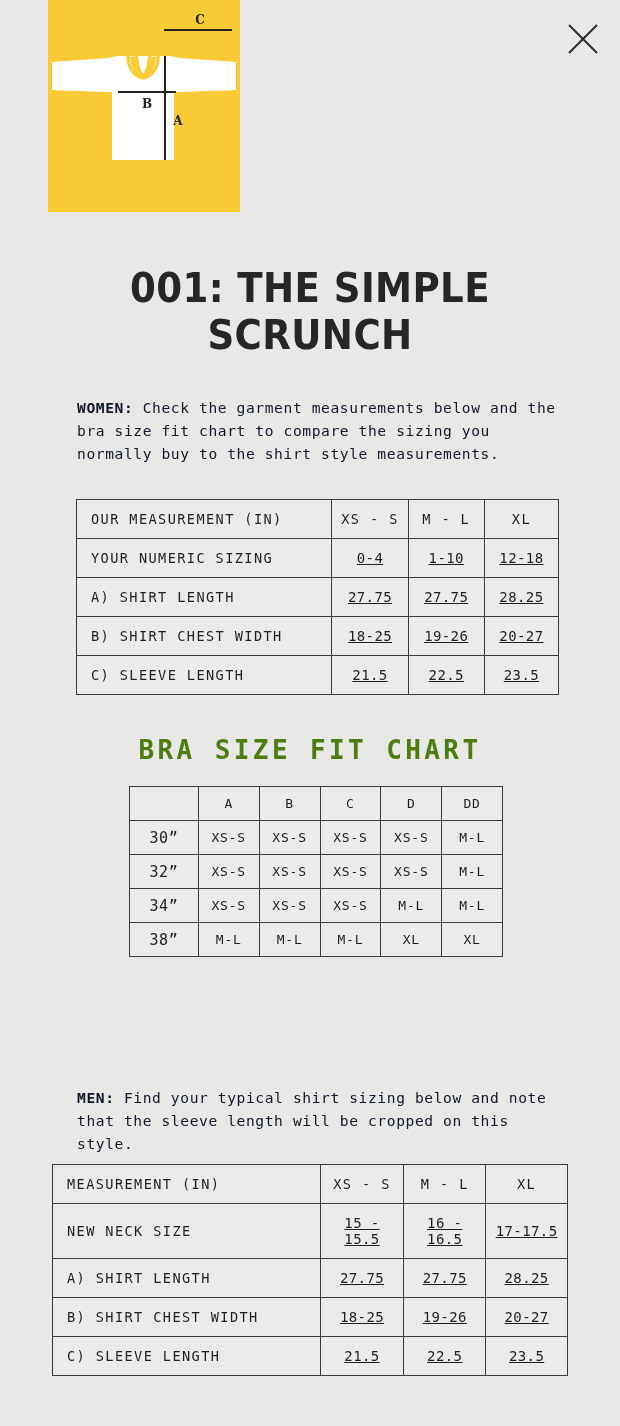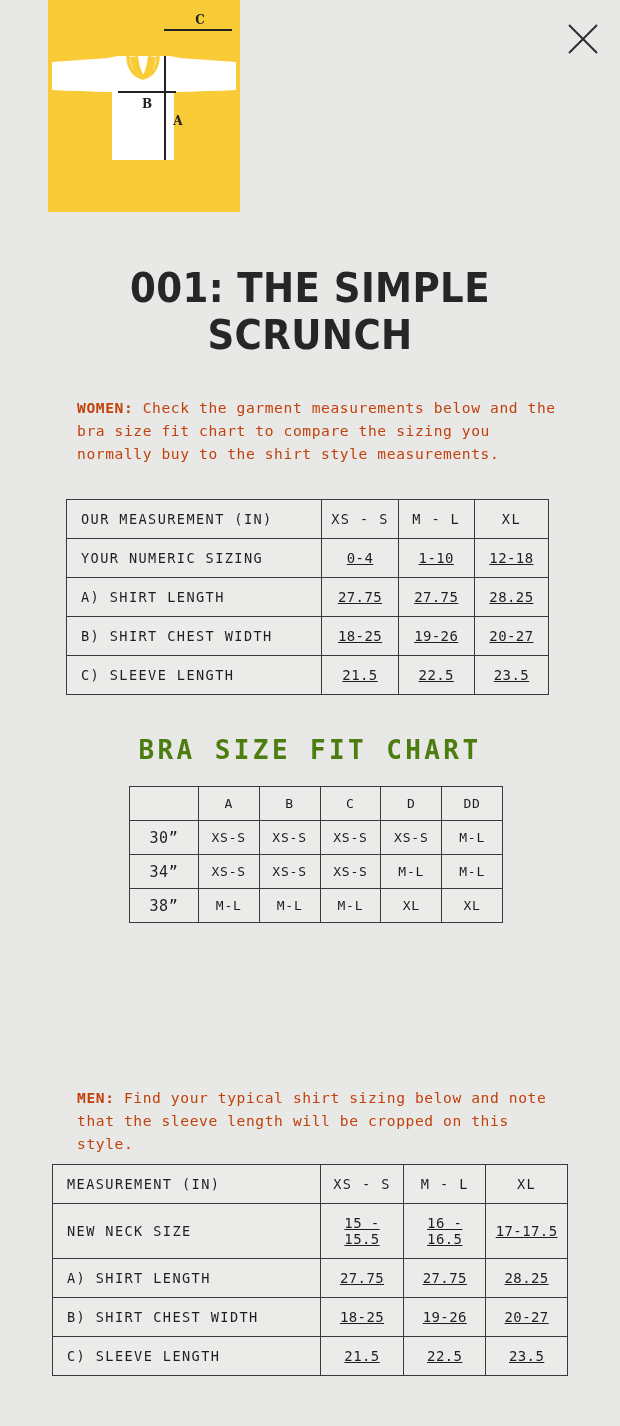--- a/index.html
+++ b/index.html
@@ -51,21 +51,21 @@
   }
 
   
   .para {
     position: absolute;
     left: 77px;
     width: 482px;
     font-size: 14.6px;
     line-height: 23px;
     letter-spacing: 0.6px;
-    color: #c2410c;
+    color: #0f172a;
   }
   .para b { font-weight: 700; }
   #women-note { top: 381px; }
   #men-note   { top: 1071px; }
 
   
   table {
     position: absolute;
     border-collapse: collapse;
     background: #ebebe9;
@@ -91,21 +91,21 @@
     padding: 11px 8px 11px 14px;
     white-space: nowrap;
   }
   .meas-table .val {
     font-size: 14px;
     letter-spacing: 0.4px;
     padding: 11px 4px;
     text-decoration: underline;
   }
 
-  #women-table { left: 66px; top: 499px; width: 483px; }
+  #women-table { left: 76px; top: 499px; width: 483px; }
   #women-table col.c0 { width: 248px; }
   #women-table col.c1 { width: 74px; }
   #women-table col.c2 { width: 74px; }
   #women-table col.c3 { width: 72px; }
 
   #men-table { left: 52px; top: 1164px; width: 516px; }
   #men-table col.c0 { width: 268px; }
   #men-table col.c1 { width: 84px; }
   #men-table col.c2 { width: 82px; }
   #men-table col.c3 { width: 82px; }
@@ -247,20 +247,28 @@
   <tbody>
     <tr>
       <td class="rowhead">30”</td>
       <td>XS-S</td>
       <td>XS-S</td>
       <td>XS-S</td>
       <td>XS-S</td>
       <td>M-L</td>
     </tr>
     <tr>
+      <td class="rowhead">32”</td>
+      <td>XS-S</td>
+      <td>XS-S</td>
+      <td>XS-S</td>
+      <td>XS-S</td>
+      <td>M-L</td>
+    </tr>
+    <tr>
       <td class="rowhead">34”</td>
       <td>XS-S</td>
       <td>XS-S</td>
       <td>XS-S</td>
       <td>M-L</td>
       <td>M-L</td>
     </tr>
     <tr>
       <td class="rowhead">38”</td>
       <td>M-L</td>

